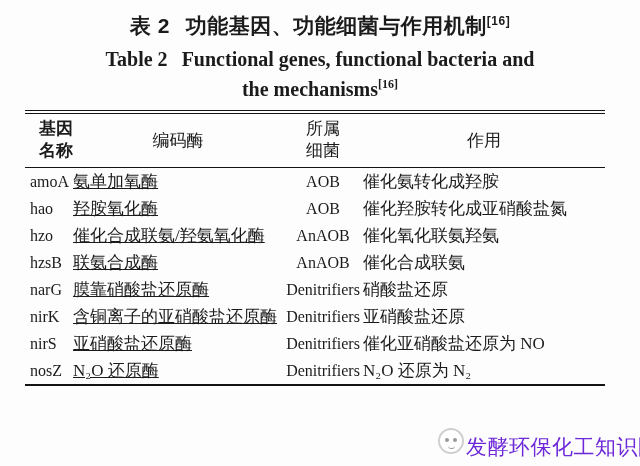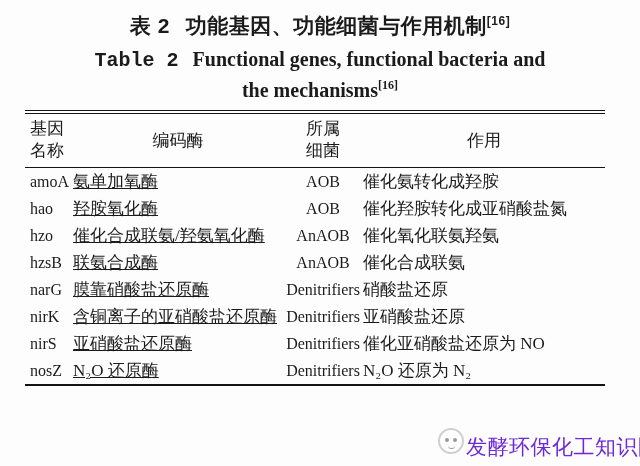--- a/index.html
+++ b/index.html
@@ -18,21 +18,21 @@
     font-size:21px;
     letter-spacing:0.5px;
   }
   .title-zh .lbl{margin-right:16px;}
   .title-en{
     margin-top:8px;
     text-align:center;
     font-weight:bold;
     font-size:20px;
   }
-  .title-en .lbl{margin-right:14px;font-family:Liberation Mono, monospace;}
+  .title-en .lbl{margin-right:14px;}
   .title-en2{
     margin-top:6px;
     text-align:center;
     font-weight:bold;
     font-size:20px;
   }
   sup.ref{font-size:12px;font-weight:bold;}
   .tablewrap{
     position:absolute;
     left:25px;top:110px;
@@ -50,21 +50,21 @@
     table-layout:fixed;
   }
   thead tr{border-bottom:1.5px solid #141414;}
   th{
     font-weight:normal;
     font-size:17px;
     vertical-align:middle;
     padding:4px 0 5px 0;
     text-align:center;
   }
-  th.c1{text-align:left;padding-left:5px;}
+  th.c1{text-align:right;padding-left:5px;font-weight:bold;}
   col.c1{width:48px;}
   col.c2{width:210px;}
   col.c3{width:80px;}
   col.c4{width:242px;}
   td{
     height:27px;
     padding:0;
     font-size:17px;
     vertical-align:middle;
     white-space:nowrap;

